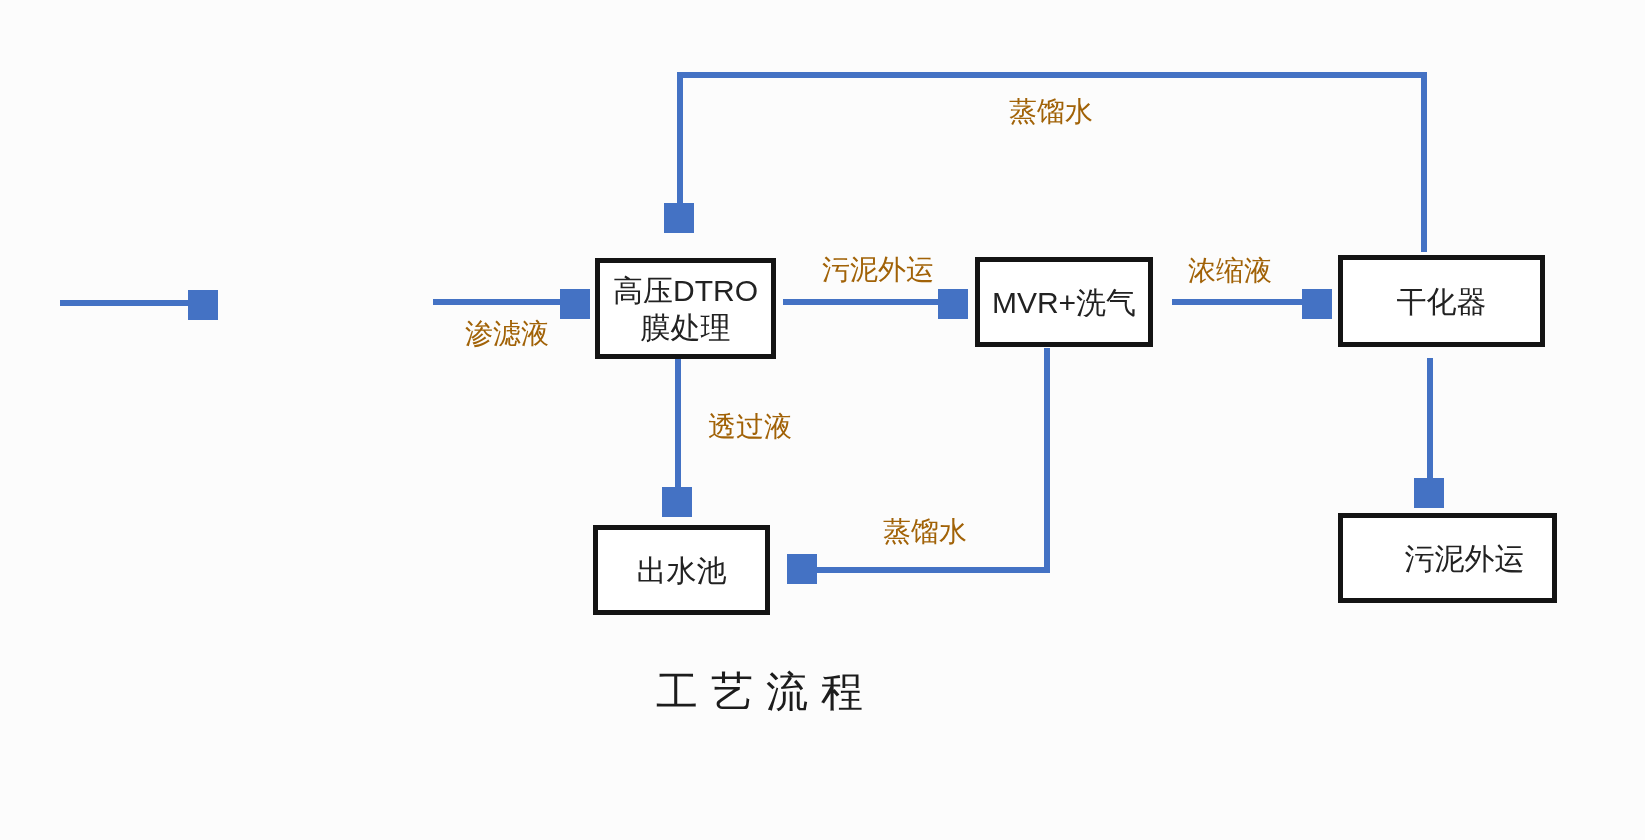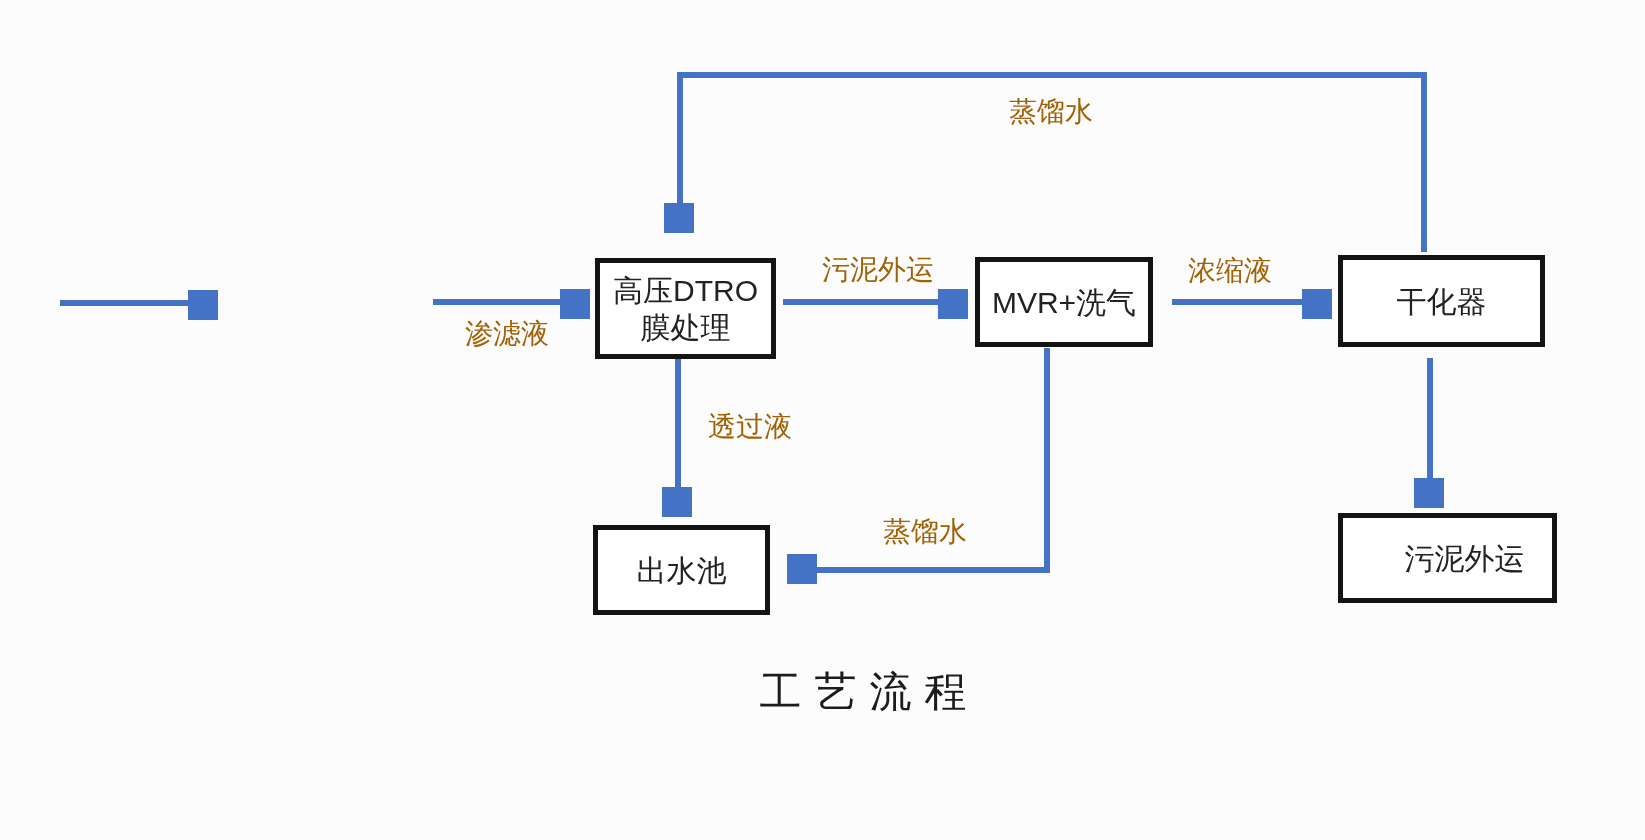--- a/index.html
+++ b/index.html
@@ -65,21 +65,21 @@
   #label-permeate        { left: 650px;  top: 410px; }
   #label-distilled-mid   { left: 825px;  top: 515px; }
 
   #diagram-title {
     position: absolute;
     left: 643px;
     top: 665px;
     width: 440px;
     height: 54px;
     line-height: 54px;
-    text-align: center;
+    text-align: left;
     font-family: "Liberation Serif", "DejaVu Serif", serif;
     font-size: 42px;
     letter-spacing: 13px;
     padding-left: 13px;
     box-sizing: border-box;
     color: #1c1c1c;
   }
 </style>
 </head>
 <body>

